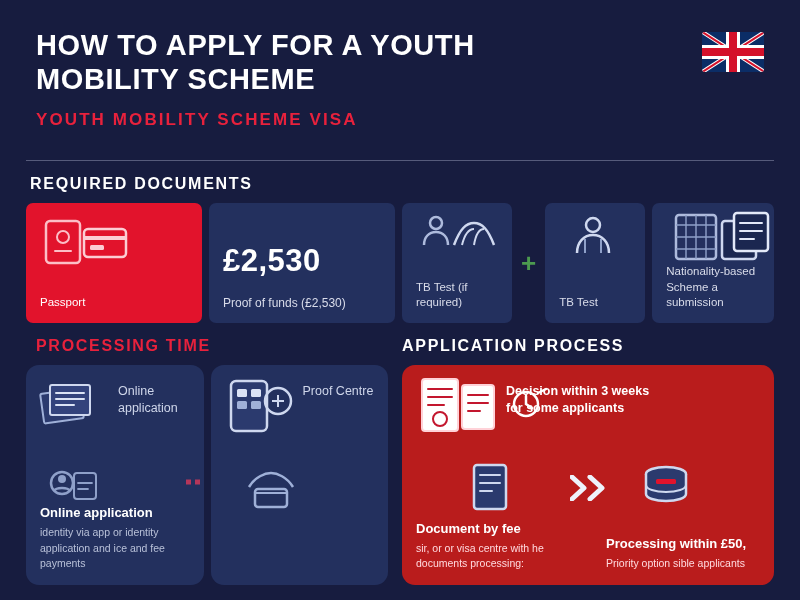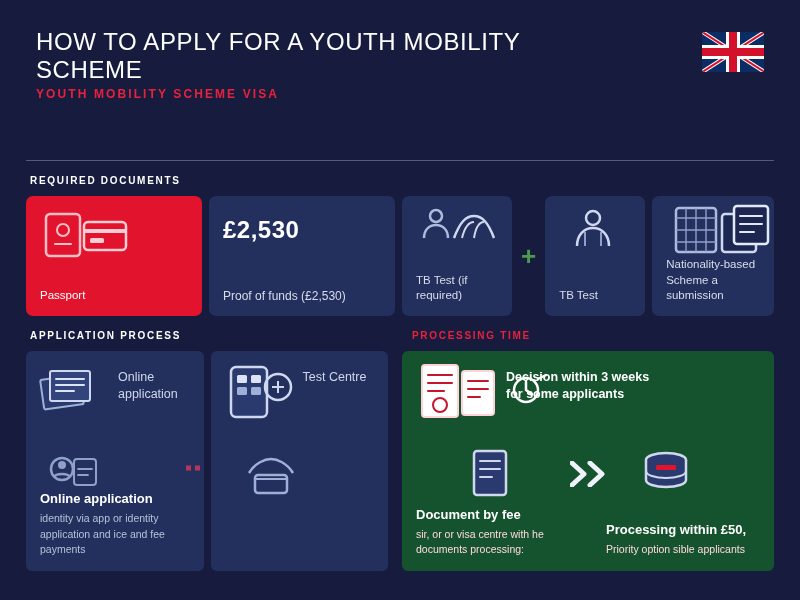--- a/index.html
+++ b/index.html
@@ -16,31 +16,31 @@
     padding: 0;
   }
   
   .header {
     position: relative;
     padding: 28px 36px 0 36px;
     height: 160px;
   }
   .title {
     color: #ffffff;
-    font-size: 24px;
-    font-weight: normal;
+    font-size: 29px;
+    font-weight: bold;
     letter-spacing: 0.6px;
     line-height: 1.18;
     text-transform: uppercase;
     max-width: 560px;
   }
   .subtitle {
-    margin-top: 2px;
+    margin-top: 14px;
     color: #e8213c;
-    font-size: 12px;
+    font-size: 17px;
     font-weight: bold;
     letter-spacing: 2.1px;
     text-transform: uppercase;
   }
   .flag {
     position: absolute;
     right: 36px; top: 32px;
     width: 62px; height: 40px;
     border-radius: 3px;
     overflow: hidden;
@@ -65,21 +65,21 @@
 
   .divider {
     height: 1px;
     background: #8a90ad;
     opacity: .55;
     margin: 0 26px;
   }
   
   .sec-head {
     color: #ffffff;
-    font-size: 10px;
+    font-size: 16px;
     font-weight: bold;
     letter-spacing: 1.7px;
     text-transform: uppercase;
     padding: 14px 0 10px 30px;
   }
   .sec-head.red { color: #e8213c; }
 
   
   .docs-row {
     display: flex;
@@ -101,24 +101,24 @@
     left: 14px; bottom: 12px;
     font-size: 11.5px;
     line-height: 1.35;
     max-width: 88%;
   }
   .card-label.big {
     font-size: 12px;
   }
   .amount {
     color: #ffffff;
-    font-size: 24px;
+    font-size: 31px;
     font-weight: bold;
     letter-spacing: 0.5px;
-    margin-top: 8px;
+    margin-top: 28px;
   }
   .plus {
     color: #4c9a4f;
     font-size: 26px;
     font-weight: bold;
     align-self: center;
     padding: 0 2px;
   }
   .c-passport { flex: 0 0 176px; }
   .c-funds    { flex: 0 0 186px; }
@@ -132,27 +132,27 @@
   .bottom {
     display: flex;
     padding: 0 26px;
     gap: 14px;
   }
   .col { flex: 1 1 50%; }
   .col.right { flex: 0 0 372px; }
   .panel-row { display: flex; gap: 7px; height: 220px; }
   .panel {
     position: relative;
-    border-radius: 6px;
+    border-radius: 13px;
     overflow: hidden;
     flex: 1 1 50%;
     padding: 14px;
   }
   .panel.blue { background: #23305e; }
-  .panel.red  { background: #14532d; }
+  .panel.red  { background: #b91c1c; }
   .panel-top-label {
     color: #cfd6ea;
     font-size: 12.5px;
     line-height: 1.35;
     position: absolute;
     left: 92px; top: 18px;
     max-width: 110px;
   }
   .panel.red .panel-top-label { color: #fff; left: 104px; max-width: 150px; font-weight: 600; }
   .panel-bottom {
@@ -259,22 +259,22 @@
           <rect x="48" y="10" width="34" height="38" rx="3" fill="#1b2750" stroke="#cfd8ef" stroke-width="2.5"></rect>
           <rect x="60" y="2" width="34" height="38" rx="3" fill="#1b2750" stroke="#e3e9f8" stroke-width="2.5"></rect>
           <path d="M66 12h22M66 20h22M66 28h14" stroke="#e3e9f8" stroke-width="2" stroke-linecap="round"></path>
         </svg>
       </span>
       <div class="card-label">Nationality-based Scheme a submission</div>
     </div>
   </div>
 
   <div style="display:flex;padding:0 26px;">
+    <div class="sec-head red" style="flex:0 0 372px;padding-left:10px;">PROCESSING TIME</div>
     <div class="sec-head" style="flex:1 1 auto;padding-left:4px;">APPLICATION PROCESS</div>
-    <div class="sec-head red" style="flex:0 0 372px;padding-left:10px;">PROCESSING TIME</div>
   </div>
 
   <div class="bottom">
 
     <div class="col">
       <div class="panel-row">
         <div class="panel blue">
           <span class="ic" style="left:12px;top:12px;">
             <svg width="74" height="56" viewBox="0 0 74 56">
               <rect x="4" y="14" width="40" height="30" rx="2" fill="#2b3a6e" stroke="#9fb0d8" stroke-width="2" transform="rotate(-8 24 29)"></rect>
@@ -312,21 +312,21 @@
             <svg width="72" height="58" viewBox="0 0 72 58">
               <rect x="6" y="4" width="36" height="50" rx="5" fill="#2b3a6e" stroke="#cfd8ef" stroke-width="2.5"></rect>
               <rect x="12" y="12" width="10" height="8" rx="1.5" fill="#dbe3f5"></rect>
               <rect x="26" y="12" width="10" height="8" rx="1.5" fill="#dbe3f5"></rect>
               <rect x="12" y="24" width="10" height="8" rx="1.5" fill="#9fb0d8"></rect>
               <rect x="26" y="24" width="10" height="8" rx="1.5" fill="#9fb0d8"></rect>
               <circle cx="53" cy="24" r="13" fill="none" stroke="#cfd8ef" stroke-width="2.5"></circle>
               <path d="M47 24h12M53 18v12" stroke="#cfd8ef" stroke-width="2"></path>
             </svg>
           </span>
-          <div class="panel-top-label">Test Centre</div>
+          <div class="panel-top-label">Proof Centre</div>
 
           <span class="ic" style="left:30px;top:100px;">
             <svg width="60" height="50" viewBox="0 0 60 50">
               <path d="M8 22c6-10 16-14 22-14s16 4 22 14" fill="none" stroke="#9fb0d8" stroke-width="2.5"></path>
               <rect x="14" y="24" width="32" height="18" rx="3" fill="none" stroke="#9fb0d8" stroke-width="2.5"></rect>
               <path d="M14 28h32" stroke="#9fb0d8" stroke-width="2"></path>
             </svg>
           </span>
 
         </div>

